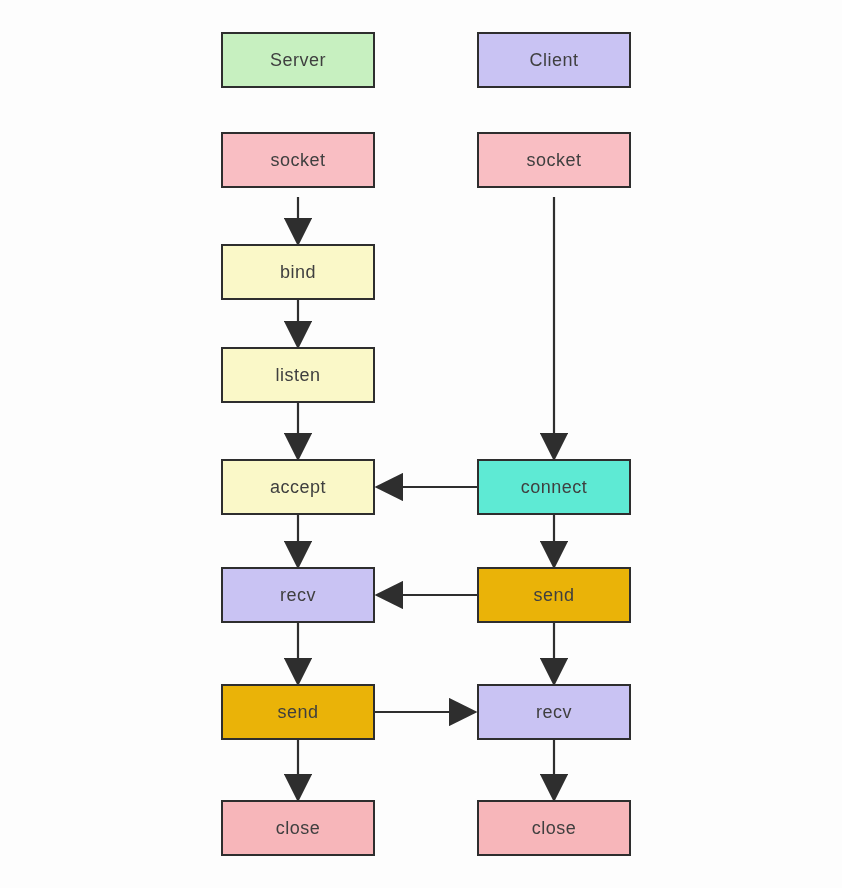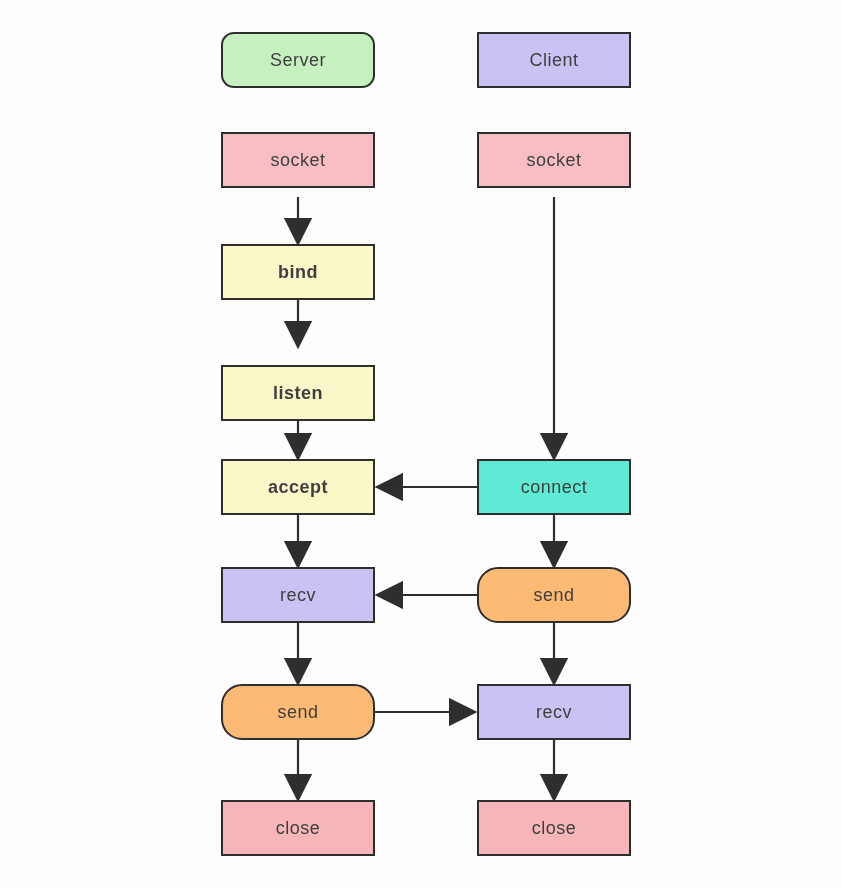--- a/index.html
+++ b/index.html
@@ -21,31 +21,31 @@
     font-size:18px;
     color:#3f3f3f;
     letter-spacing:0.5px;
     z-index:2;
   }
   .col-l{left:221px;}
   .col-r{left:477px;}
   .row-header{top:32px;}
   .row-socket{top:132px;}
   .row-bind{top:244px;}
-  .row-listen{top:365px;text-align:center;}
+  .row-listen{top:347px;text-align:center;}
   .row-accept{top:459px;}
   .row-5{top:567px;}
   .row-6{top:684px;}
   .row-close{top:800px;}
-  .fill-green{background:#c7f0c0;border-radius:13px;}
+  .fill-green{background:#c7f0c0;}
   .fill-lavender{background:#c9c3f3;}
   .fill-pink{background:#f9bec3;}
-  .fill-yellow{background:#faf8c8;font-weight:bold;}
+  .fill-yellow{background:#faf8c8;}
   .fill-brightgreen{background:#5eead4;}
-  .fill-magenta{background:#fdba74;border-radius:21px;}
+  .fill-magenta{background:#eab308;}
   .fill-salmon{background:#f7b6ba;}
   line{stroke:#2e2e2e;stroke-width:2.2;}
 </style>
 </head>
 <body>
 
 <div class="canvas">
 
   <svg class="arrows" width="842" height="888">
     <defs>

